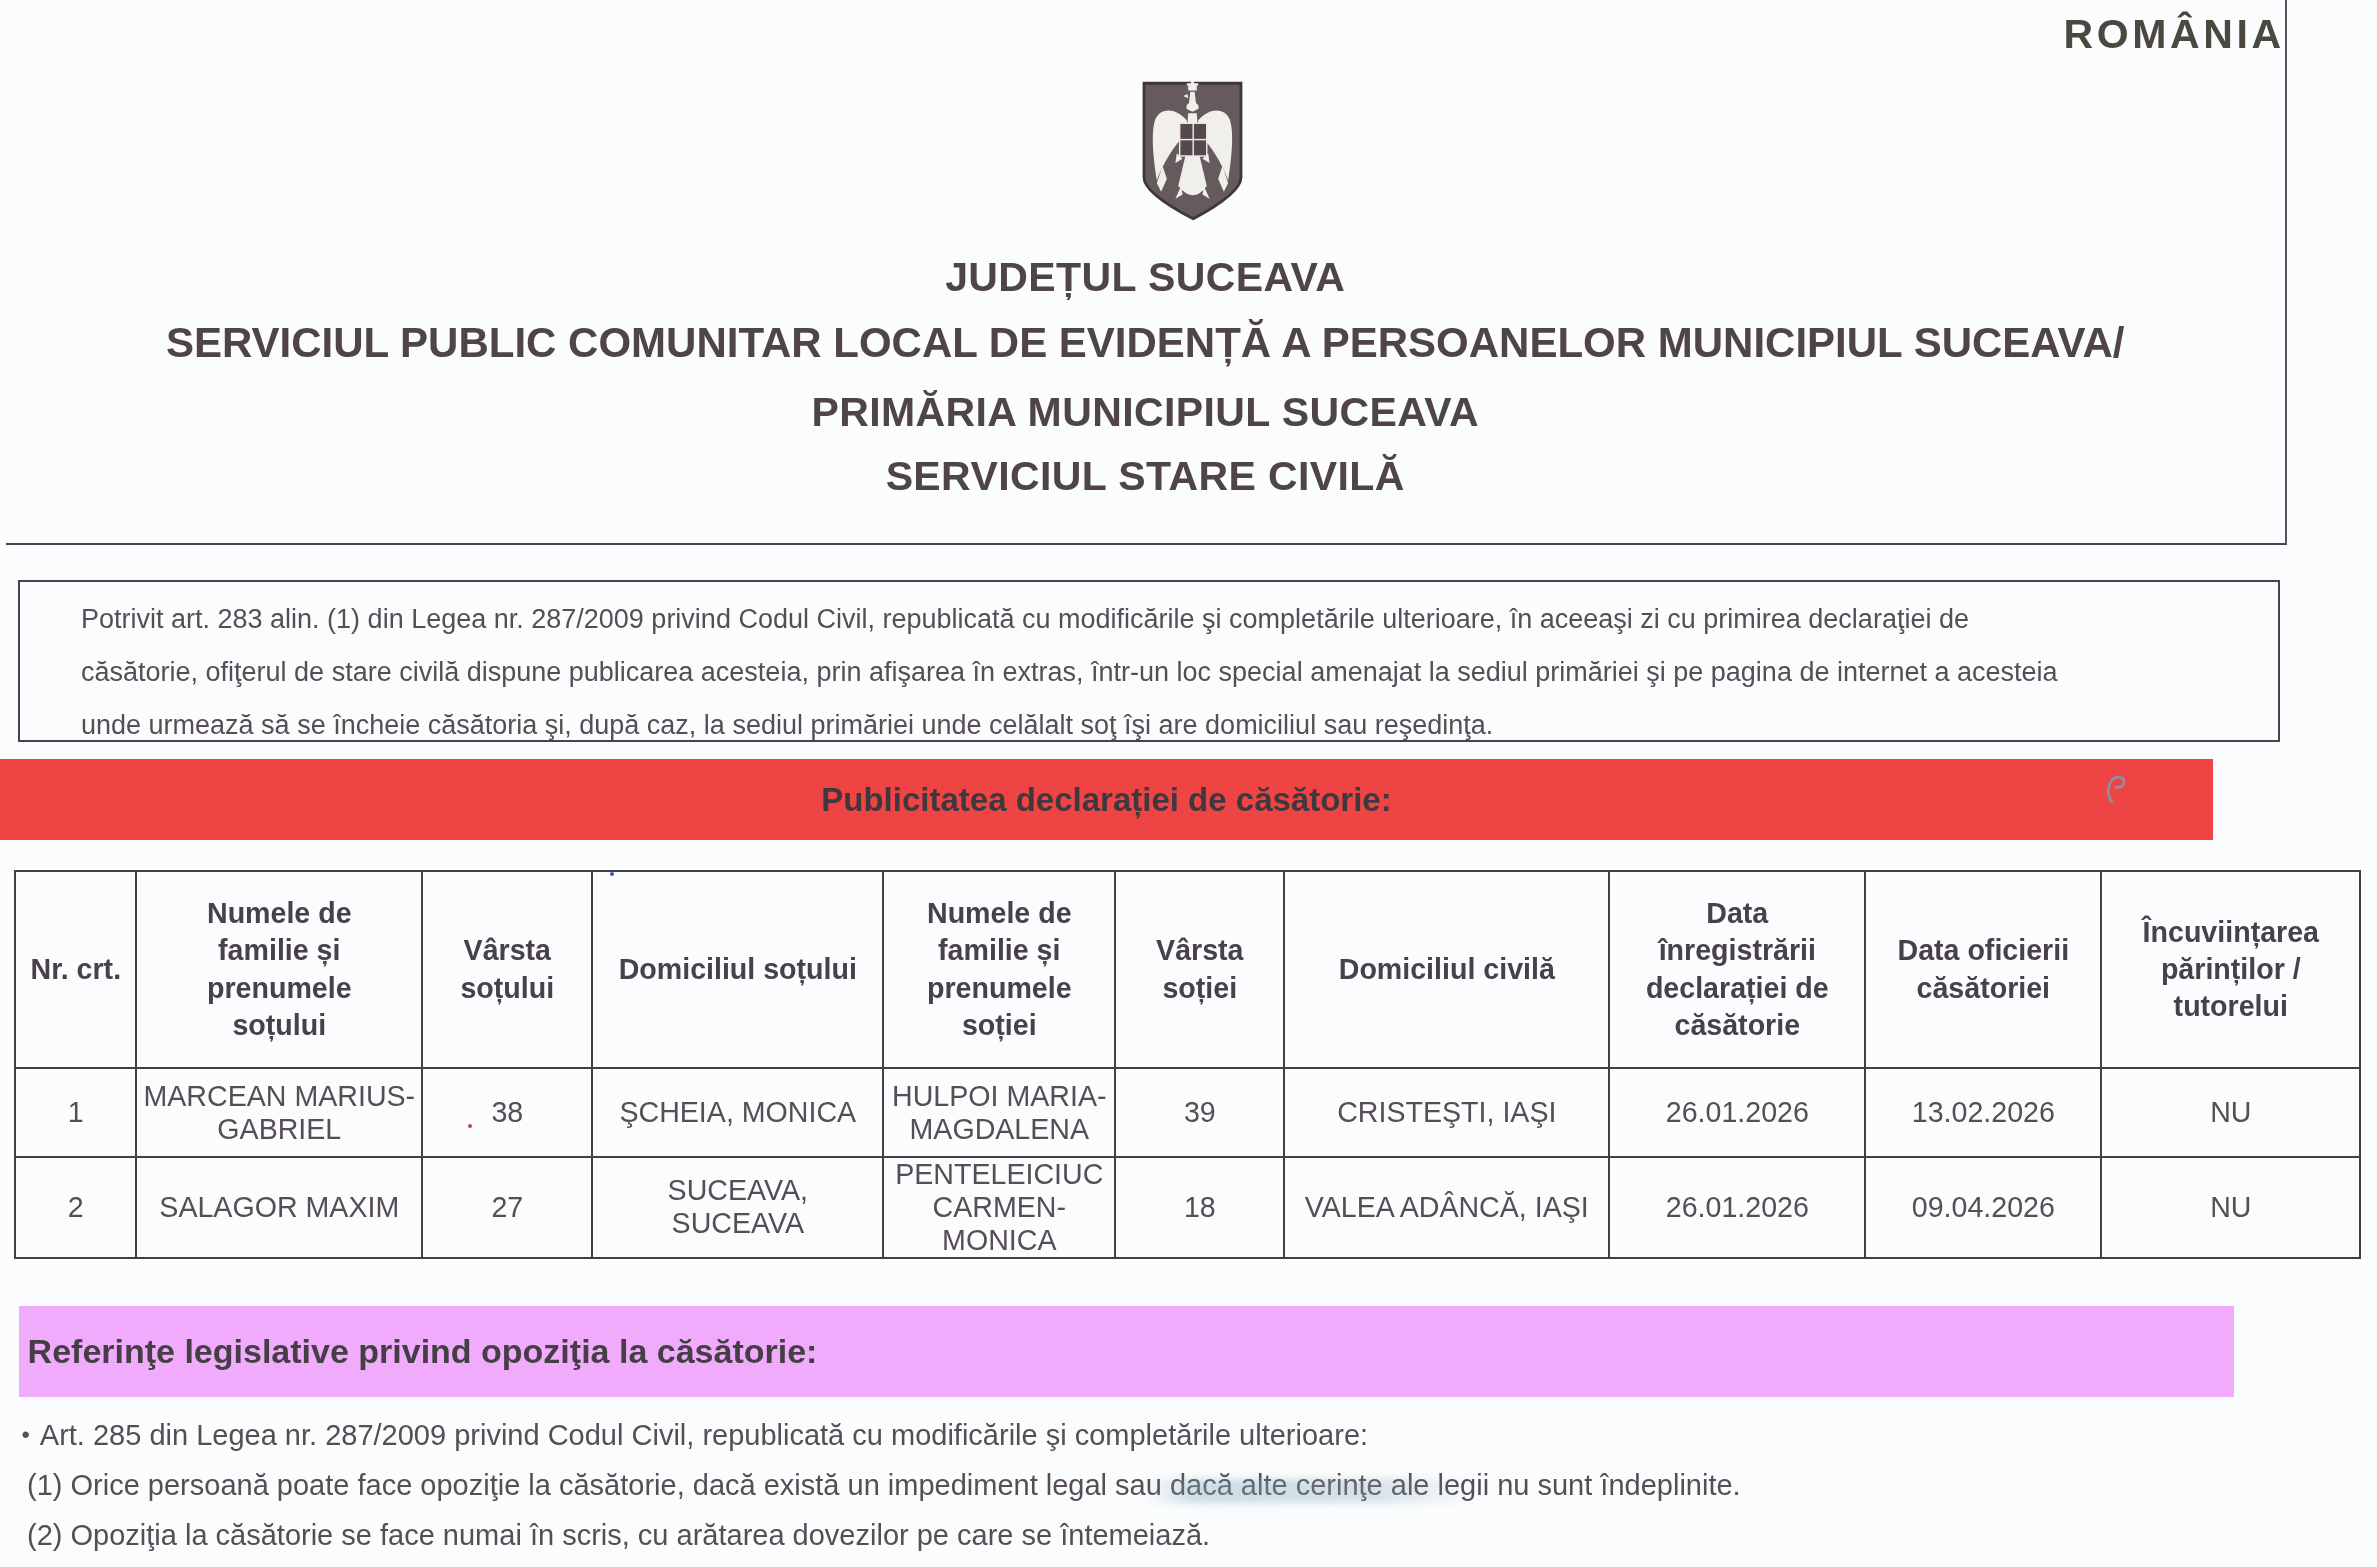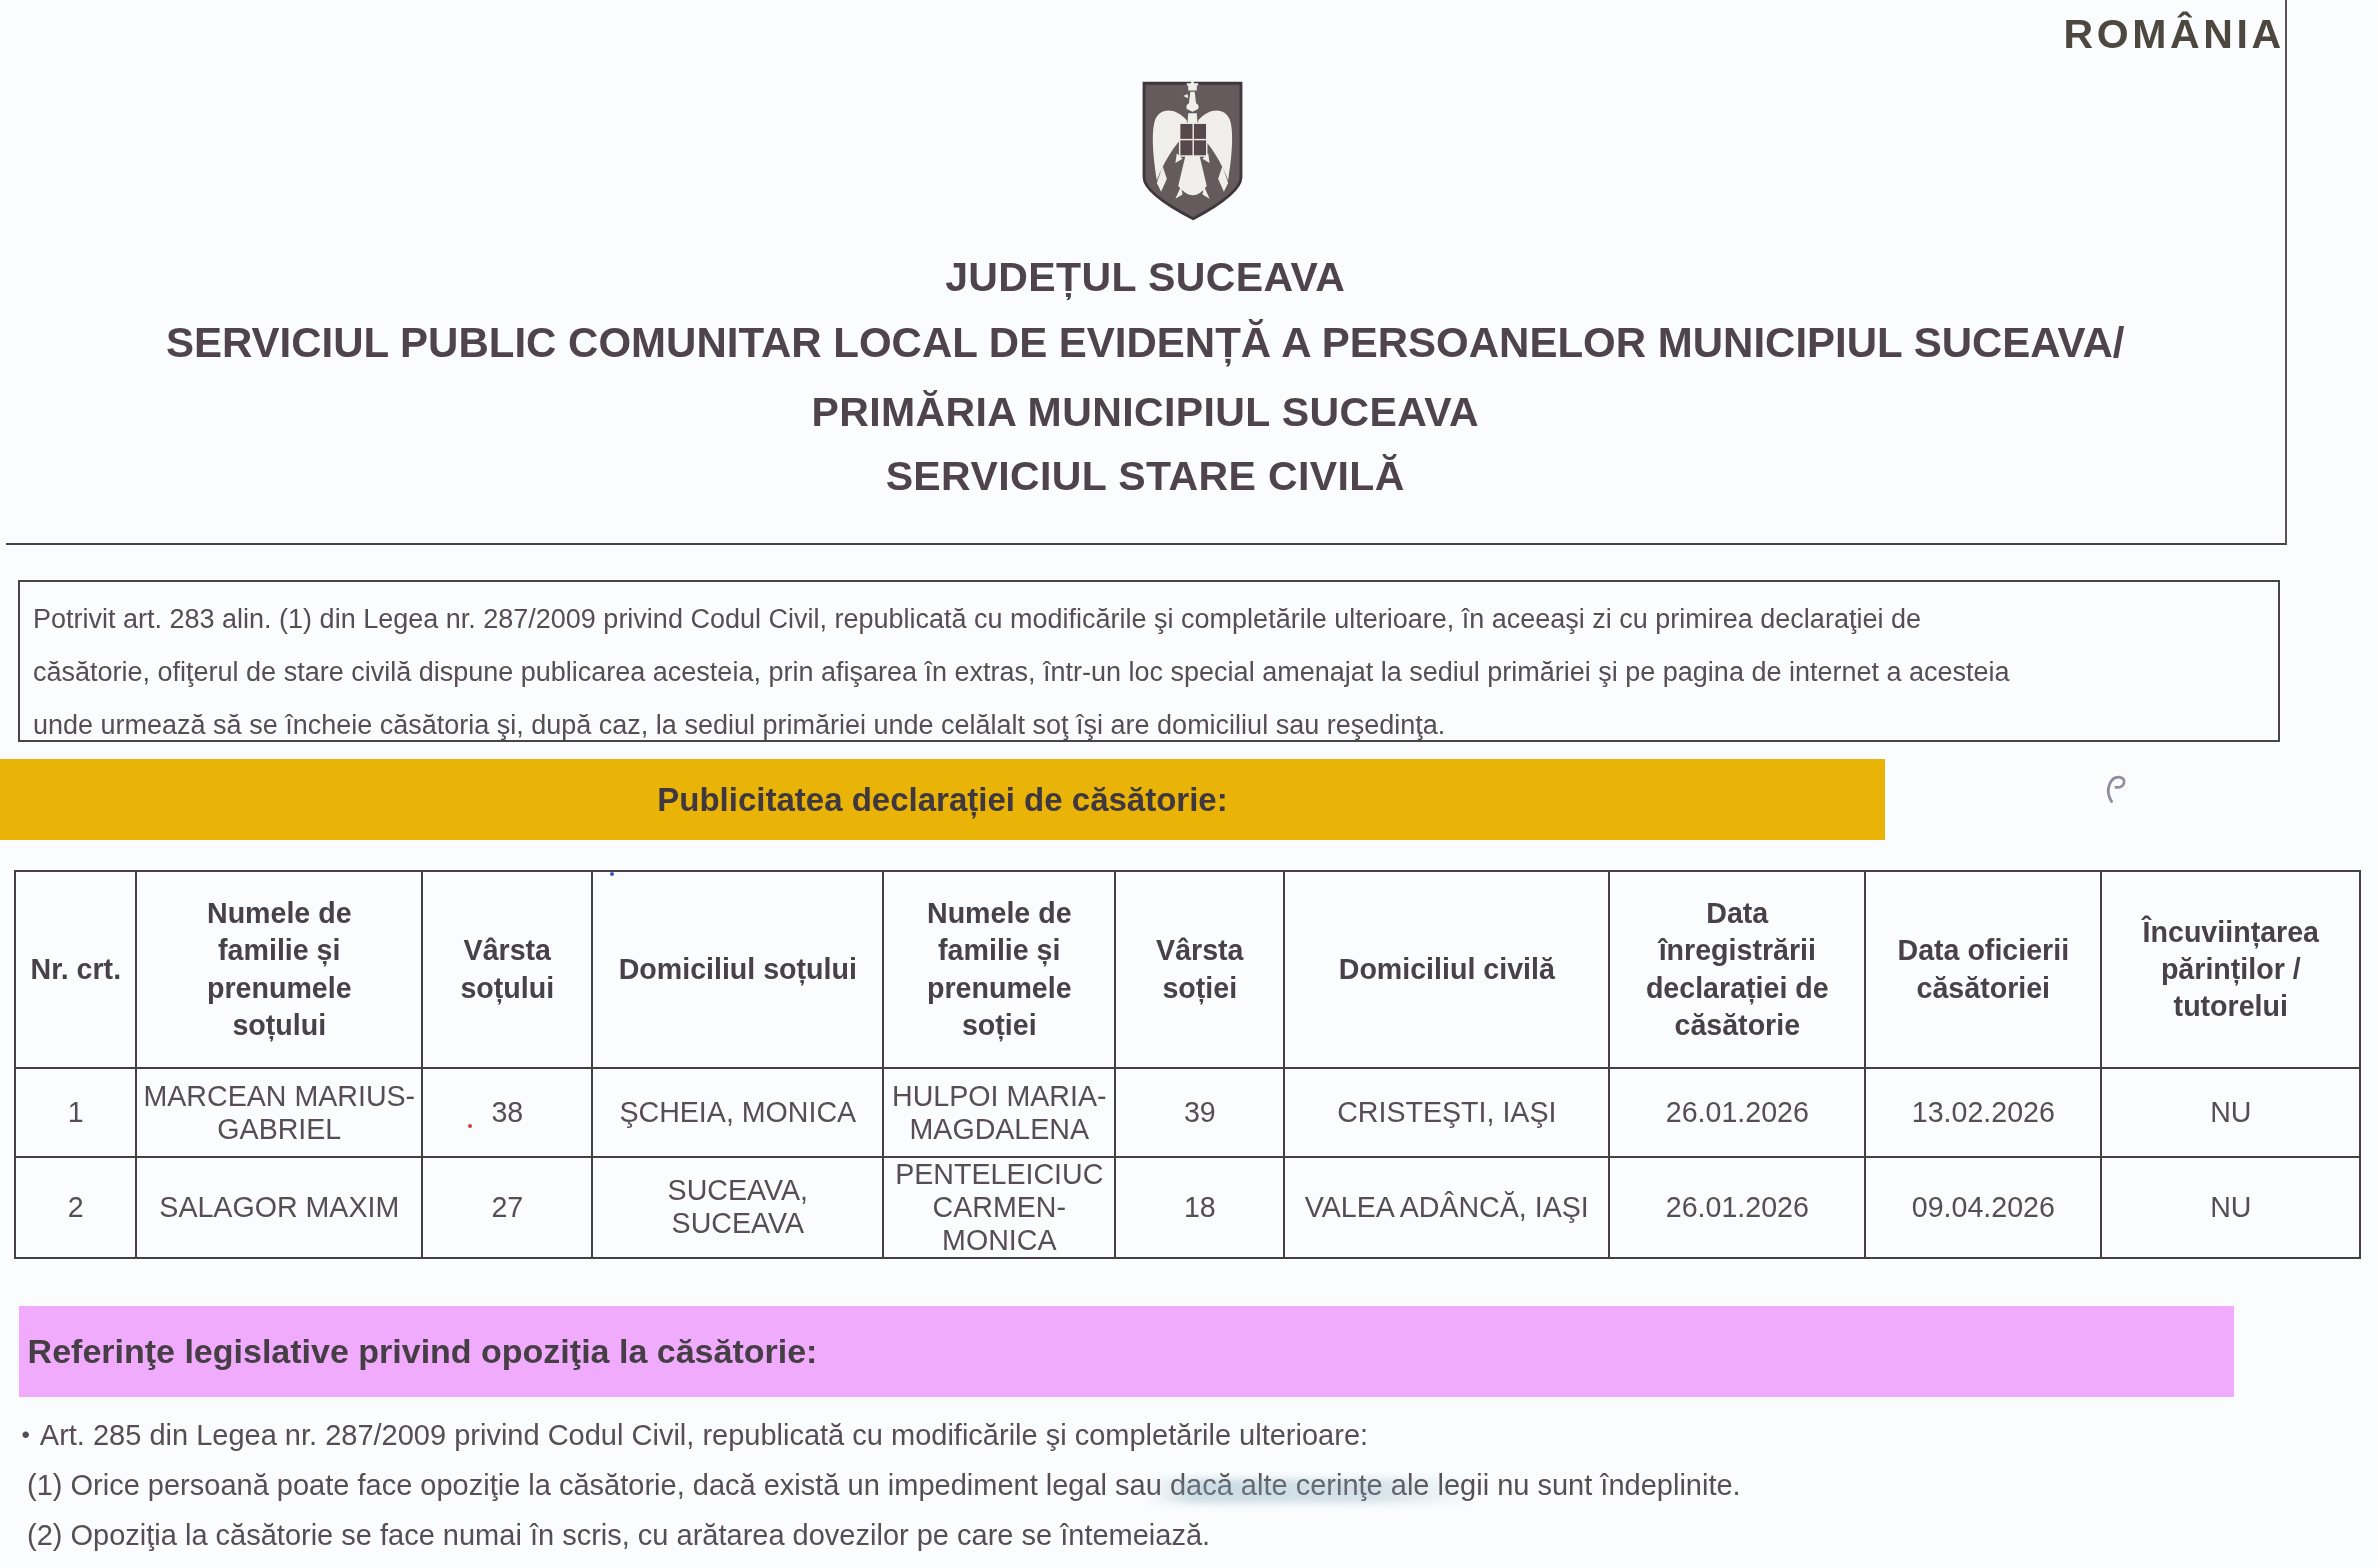--- a/index.html
+++ b/index.html
@@ -34,25 +34,26 @@
   .mast-line.l4{top:457px;}
   
   .intro-box{
     position:absolute;top:580px;left:18px;width:2262px;height:162px;
     border:2.1px solid #4a434c;box-sizing:border-box;
     padding:11.4px 13px 0 13px;
   }
   .intro-text{
     font-size:27px;line-height:53px;color:#574d54;
     white-space:pre-line;
+    margin-left:48px;
   }
   
   .band1{
-    position:absolute;top:759px;left:0;width:1885px;height:81px;
-    background:#eab308;
+    position:absolute;top:759px;left:0;width:2213px;height:81px;
+    background:#ef4444;
   }
   .band1 .band-title{
     width:100%;text-align:center;line-height:81px;
     font-size:33px;font-weight:bold;color:#3f383f;
   }
   .band2{
     position:absolute;top:1306px;left:19px;width:2215px;height:91px;
     background:#f0abfc;
   }
   .band2 .band-title{

